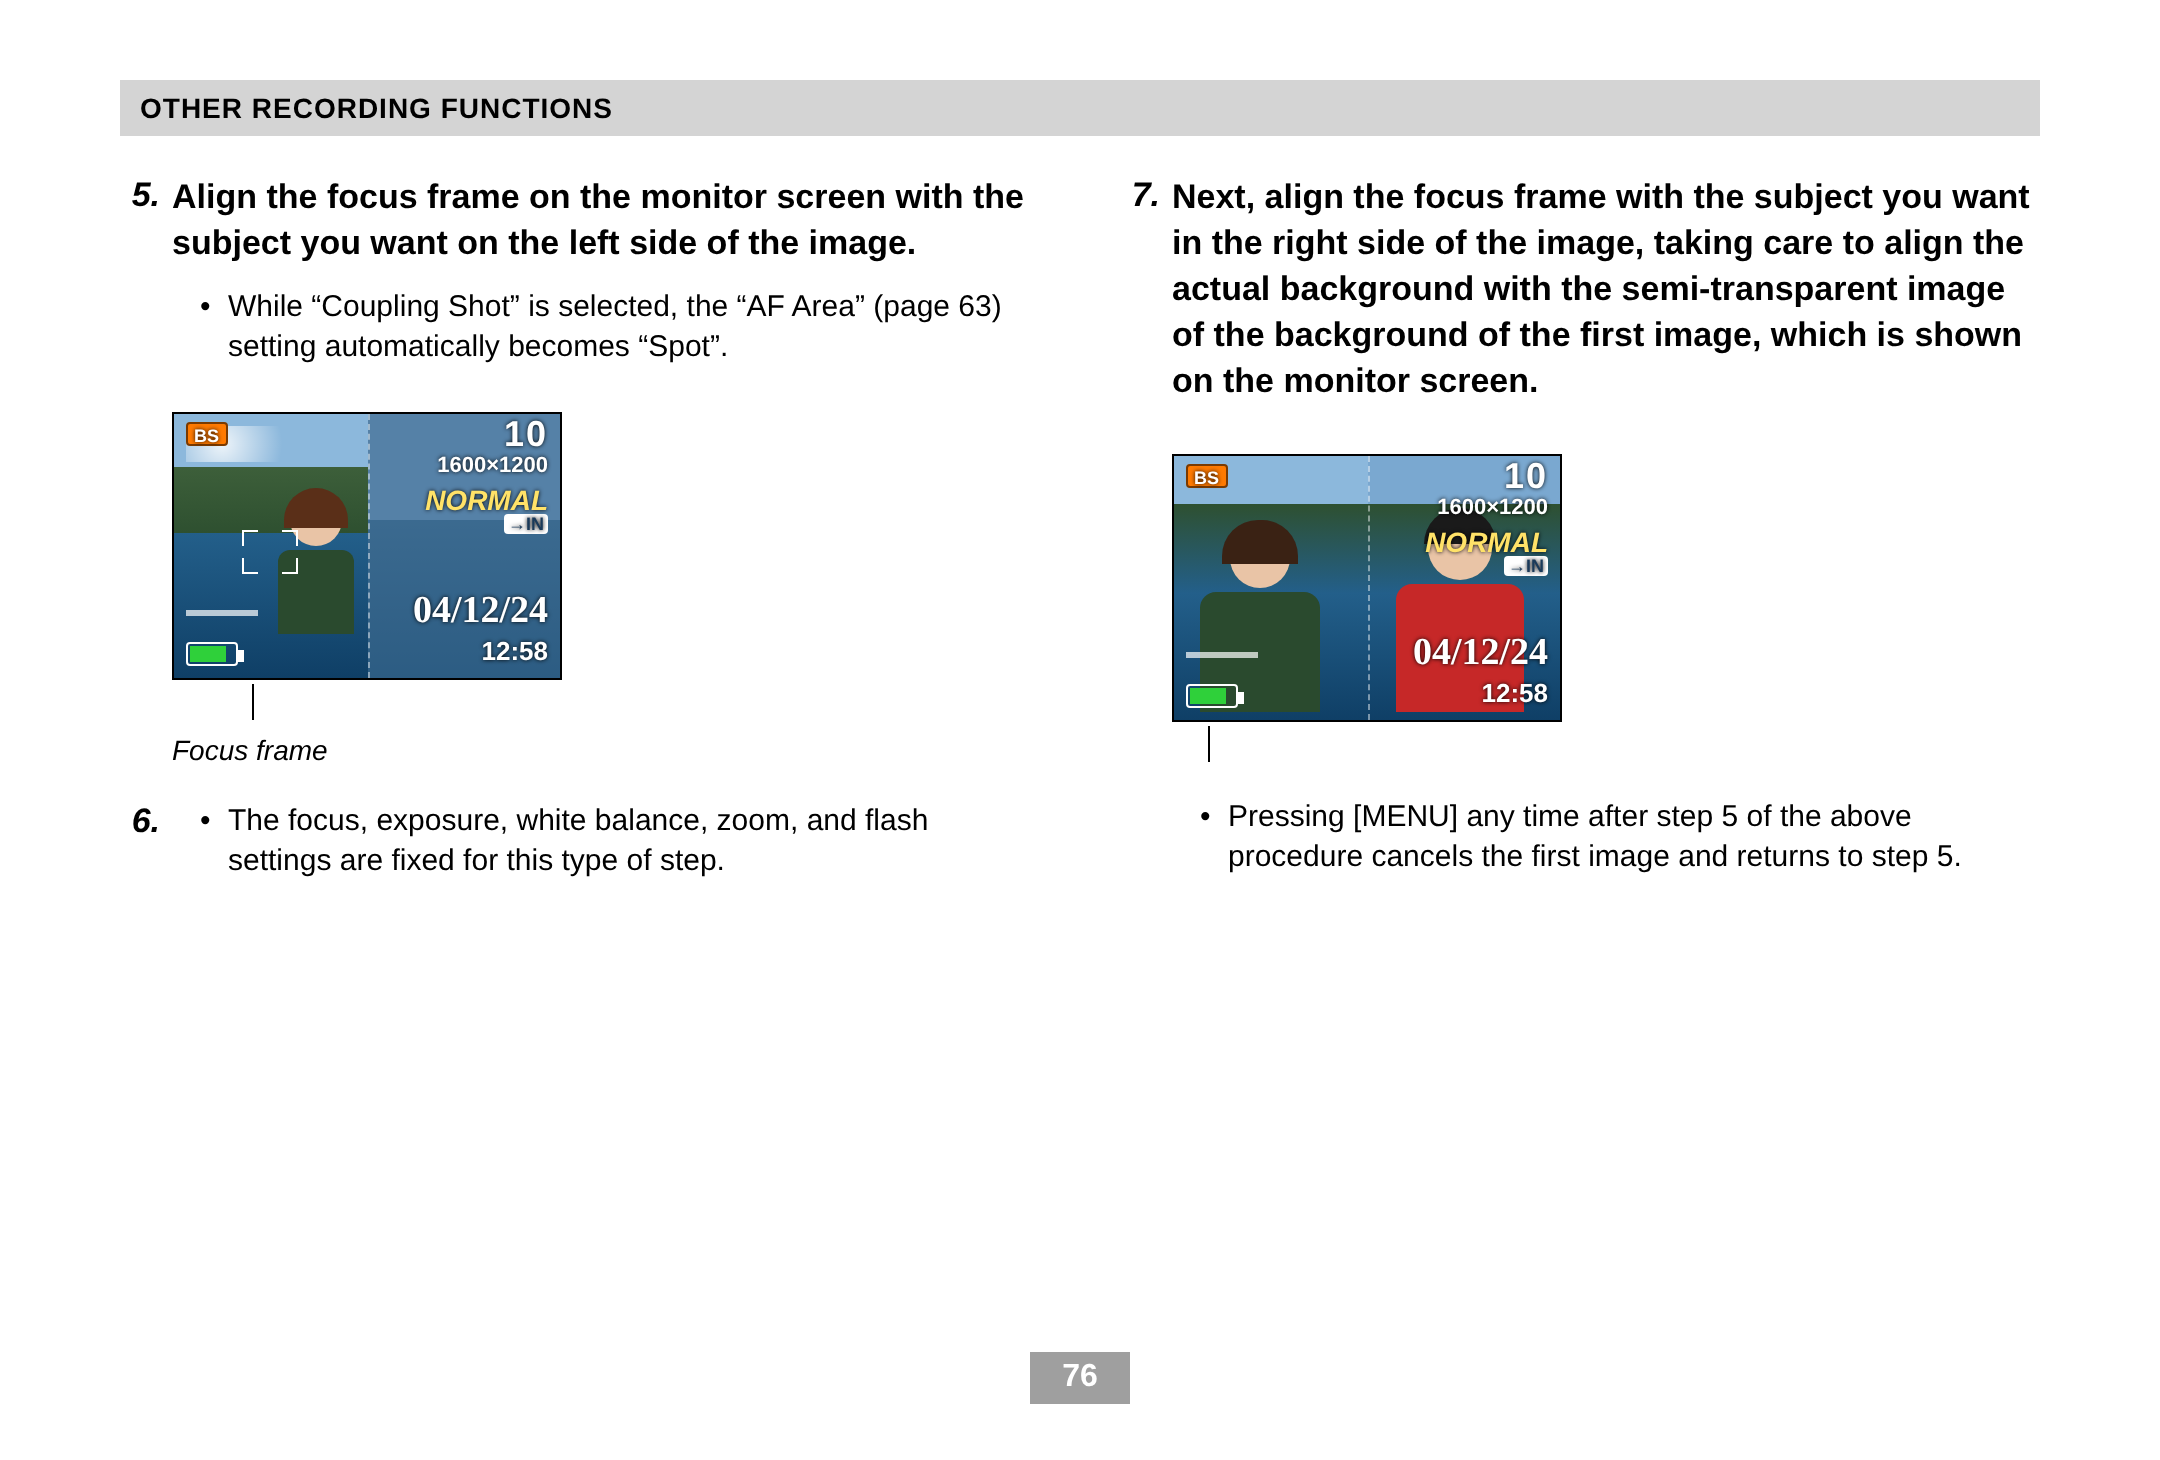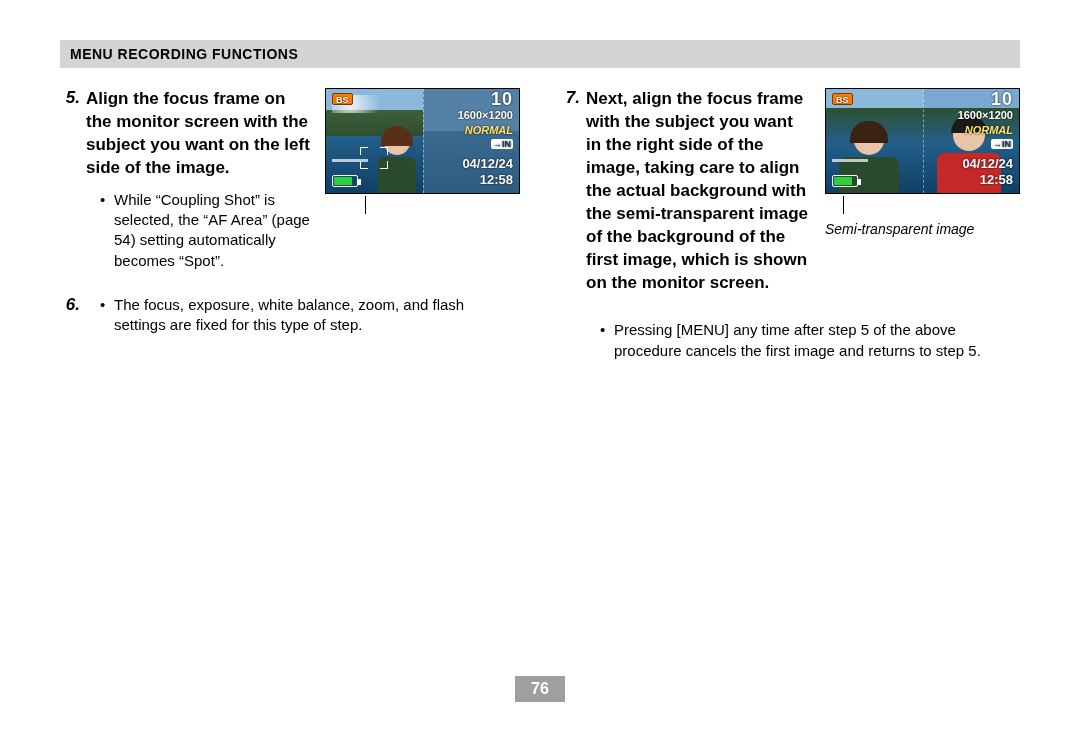--- a/index.html
+++ b/index.html
@@ -16,33 +16,33 @@
   .columns {
     display: flex;
     margin: 0 60px;
     gap: 40px;
   }
   .col { flex: 1; }
   .step { display: flex; margin-bottom: 16px; }
   .step-num { font-weight: bold; font-style: italic; font-size: 17px; min-width: 26px; text-align: right; padding-right: 6px; }
   .step-body { flex: 1; }
   .step-title { font-weight: bold; font-size: 17px; line-height: 1.35; margin-bottom: 10px; }
-  .step-with-img { display: flex; gap: 14px; align-items: flex-start; }
+  .step-with-img { display: flex; gap: 14px; align-items: flex-start; flex-direction: column; }
   .step-text { flex: 1; }
   .bullet { display: flex; font-size: 15px; line-height: 1.35; margin-left: 14px; margin-bottom: 8px; }
   .bullet .dot { min-width: 14px; }
   .bullet .txt { flex: 1; }
   .fig { width: 195px; }
   .fig-caption { font-style: italic; font-size: 14px; margin-top: 6px; line-height: 1.3; }
   .pointer-line { width: 1px; height: 18px; background: #000; margin-left: 40px; margin-top: 2px; margin-bottom: 2px; }
   .pointer-line2 { width: 1px; height: 18px; background: #000; margin-left: 18px; margin-top: 2px; margin-bottom: 2px; }
 
   
   .screen {
-    width: 195px; height: 106px; border: 1px solid #000; position: relative; overflow: hidden; font-family: Arial, sans-serif;
+    width: 195px; height: 134px; border: 1px solid #000; position: relative; overflow: hidden; font-family: Arial, sans-serif;
     background: linear-gradient(to bottom, #6fa8d6 0%, #6fa8d6 40%, #3b7ba8 40%, #1d5f8e 100%);
   }
   .sky-l {
     position:absolute; left:0; top:0; width:50%; height:100%;
     background: linear-gradient(to bottom, #8cb8dc 0%, #8cb8dc 20%, #3d5f3a 20%, #2e5030 45%, #235f8a 45%, #0f3f66 100%);
   }
   .right-shade { position:absolute; left:50%; top:0; width:50%; height:100%; background: rgba(60,90,120,0.5); }
   .divider { position:absolute; left:50%; top:0; width:0; height:100%; border-left:1px dashed rgba(255,255,255,0.45); }
   .cloud1 { position:absolute; left:6px; top:6px; width:60px; height:18px; background: radial-gradient(circle at 30% 50%, #fff, rgba(255,255,255,0) 70%); opacity:0.85; }
   .person { position:absolute; left:50px; top:40px; width:42px; }
@@ -52,23 +52,23 @@
   .focus-frame { position:absolute; left:34px; top:58px; width:28px; height:22px; }
   .ff-c { position:absolute; width:8px; height:8px; border:1.5px solid #fff; }
   .ff-tl { left:0; top:0; border-right:none; border-bottom:none; }
   .ff-tr { right:0; top:0; border-left:none; border-bottom:none; }
   .ff-bl { left:0; bottom:0; border-right:none; border-top:none; }
   .ff-br { right:0; bottom:0; border-left:none; border-top:none; }
   .osd { position:absolute; color:#fff; font-size:10px; font-weight:bold; text-shadow:0 0 2px #000; font-family: Arial, sans-serif; }
   .osd-bs { left:6px; top:4px; background:#ff7a00; border-radius:2px; padding:0 3px; font-size:9px; height:12px; line-height:12px; border:1px solid #7a3a00; }
   .osd-count { right:6px; top:0; font-size:18px; letter-spacing:1px; }
   .osd-res { right:6px; top:20px; font-size:11px;text-align:center; }
-  .osd-qual { right:6px; top:35px; color:#ffe268; font-style:italic; font-size:11px; }
+  .osd-qual { right:6px; top:35px; color:#ffe268; font-style:italic; font-size:14px; }
   .osd-mem { right:6px; top:50px; font-size:9px; background:#fff; color:#1a3a5a; border-radius:2px; padding:0px 2px; }
-  .osd-date { right:6px; bottom:22px; font-size:13px; }
+  .osd-date { right:6px; bottom:22px; font-size:19px;font-family:Liberation Serif, serif; }
   .osd-time { right:6px; bottom:6px; font-size:13px; }
   .osd-ev { left:6px; bottom:24px; width:36px; height:10px; }
   .ev-bar { width:100%; height:3px; background:#fff; opacity:0.7; }
   .osd-bat { left:6px; bottom:6px; width:26px; height:12px; border:1.5px solid #fff; border-radius:2px; position:relative; }
   .osd-bat::after { content:''; position:absolute; right:-4px; top:3px; width:3px; height:6px; background:#fff; }
   .bat-fill { position:absolute; left:1px; top:1px; height:8px; width:18px; background:#2fd03a; }
 
   
   .person2a { position:absolute; left:8px; top:36px; width:70px; }
   .head2a { width:30px; height:30px; border-radius:50%; background:#e9c4a6; margin:0 auto; position:relative; }
@@ -83,34 +83,34 @@
 
   .page-num-wrap { position:absolute; left:0; right:0; bottom:28px; text-align:center; }
   .page-num { display:inline-block; background:#9f9f9f; color:#fff; font-weight:bold; padding:4px 16px; font-size:16px; }
   .page-rule { position:absolute; left:60px; right:60px; bottom:38px; height:0; border-top:1px solid #9f9f9f; z-index:-1; }
 </style>
 </head>
 <body>
 
 <div class="page">
 
-  <div class="header-bar">MENU RECORDING FUNCTIONS</div>
+  <div class="header-bar">OTHER RECORDING FUNCTIONS</div>
 
   <div class="columns">
 
     <div class="col">
 
       <div class="step">
         <div class="step-num">5.</div>
         <div class="step-body step-with-img">
           <div class="step-text">
             <div class="step-title">Align the focus frame on the monitor screen with the subject you want on the left side of the image.</div>
             <div class="bullet">
               <div class="dot">•</div>
-              <div class="txt">While “Coupling Shot” is selected, the “AF Area” (page 54) setting automatically becomes “Spot”.</div>
+              <div class="txt">While “Coupling Shot” is selected, the “AF Area” (page 63) setting automatically becomes “Spot”.</div>
             </div>
           </div>
           <div class="fig">
             <div class="screen">
               <div class="sky-l"></div>
               <div class="right-shade"></div>
               <div class="divider"></div>
               <div class="cloud1"></div>
               <div class="person">
                 <div class="head">
@@ -132,20 +132,21 @@
               <div class="osd osd-ev">
                   <div class="ev-bar"></div>
                 </div>
               <div class="osd-bat" style="position:absolute;">
                   <div class="bat-fill"></div>
                 </div>
               <div class="osd osd-date">04/12/24</div>
               <div class="osd osd-time">12:58</div>
             </div>
             <div class="pointer-line"></div>
+            <div class="fig-caption">Focus frame</div>
           </div>
         </div>
       </div>
 
       <div class="step">
         <div class="step-num">6.</div>
         <div class="step-body">
           <div class="bullet">
             <div class="dot">•</div>
             <div class="txt">The focus, exposure, white balance, zoom, and flash settings are fixed for this type of step.</div>
@@ -188,21 +189,20 @@
               <div class="osd osd-ev">
                   <div class="ev-bar"></div>
                 </div>
               <div class="osd-bat" style="position:absolute;">
                   <div class="bat-fill"></div>
                 </div>
               <div class="osd osd-date">04/12/24</div>
               <div class="osd osd-time">12:58</div>
             </div>
             <div class="pointer-line2"></div>
-            <div class="fig-caption">Semi-transparent image</div>
           </div>
         </div>
       </div>
 
       <div class="bullet" style="margin-left:40px;">
         <div class="dot">•</div>
         <div class="txt">Pressing [MENU] any time after step 5 of the above procedure cancels the first image and returns to step 5.</div>
       </div>
 
     </div>

